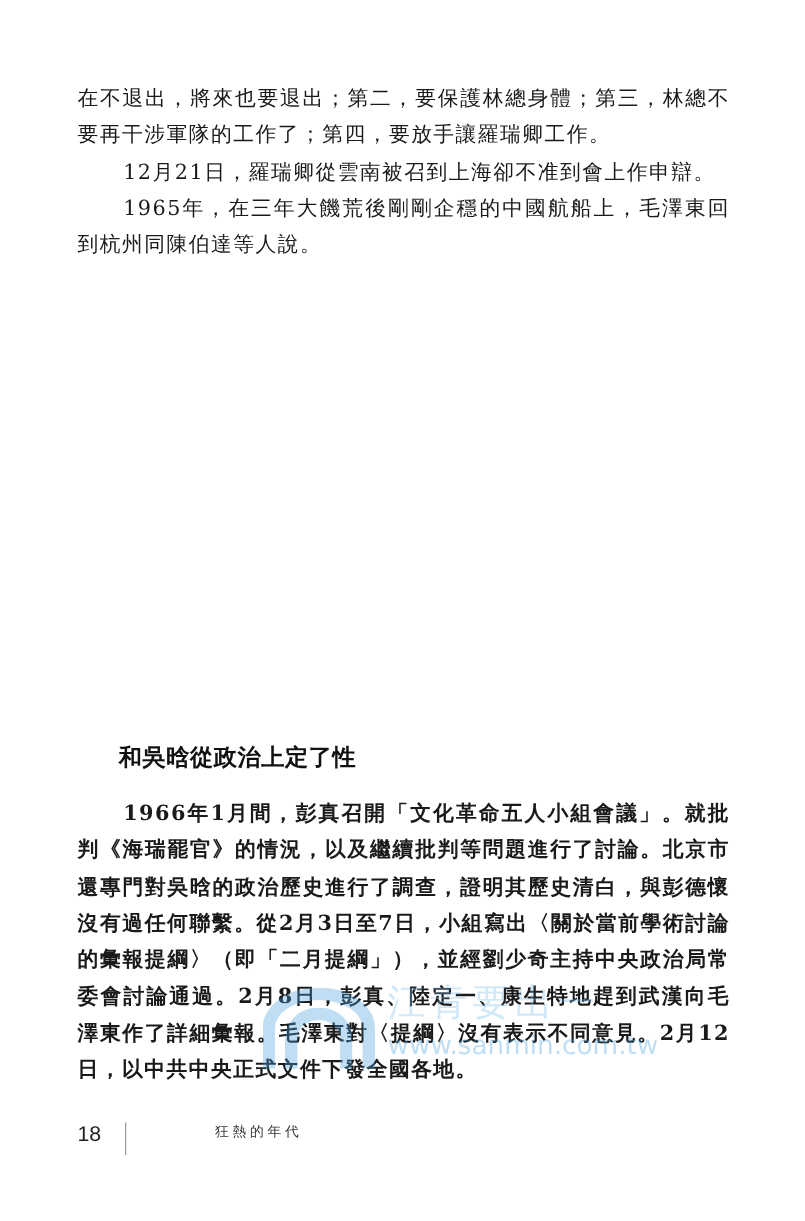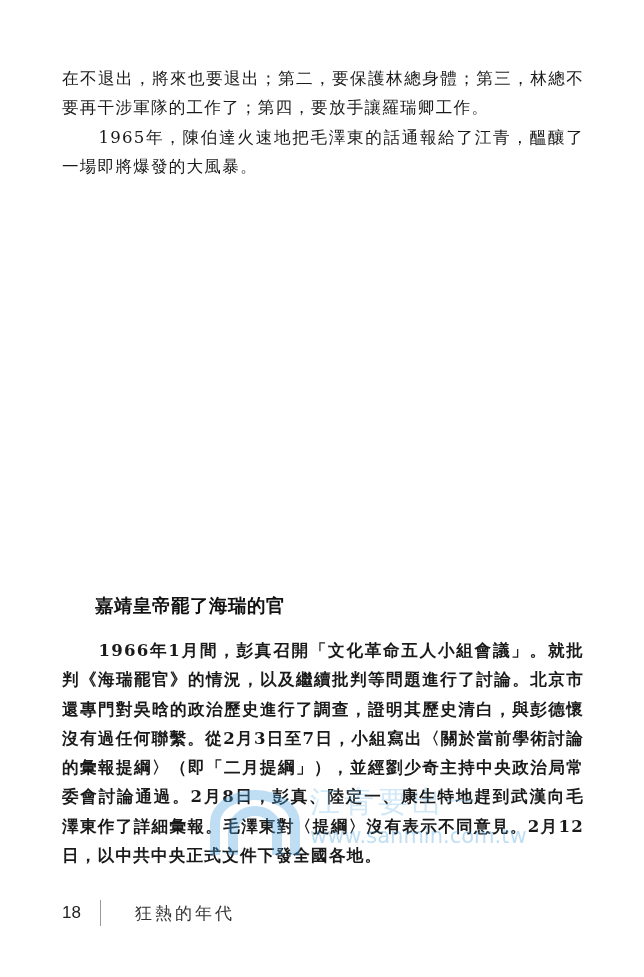--- a/index.html
+++ b/index.html
@@ -8,36 +8,37 @@
   .body-text { position: absolute; left: 62px; width: 522px; font-size: 16.6px; line-height: 29.3px; letter-spacing: 1.2px; text-align: justify; }
   .body-text p { margin: 0; text-indent: 2.2em; }
   .body-text p.cont { text-indent: 0; }
   .heading { position: absolute; left: 95px; top: 593px; font-family: "DejaVu Sans", "Liberation Sans", sans-serif; font-size: 18.5px; font-weight: bold; color: #111; letter-spacing: 0.5px; }
   .block1 { top: 64px; }
   .block2 { top: 636px; font-weight: bold; }
   .watermark { position: absolute; left: 210px; top: 780px; width: 320px; height: 70px; pointer-events: none; opacity: 0.35; }
   .wm-arc { position: absolute; border-radius: 50% 50% 0 0; border: 10px solid #4aa3df; border-bottom: none; }
   .wm-text { position: absolute; left: 100px; top: 2px; font-size: 30px; color: #7fc0ea; letter-spacing: 4px; font-family: "DejaVu Sans", sans-serif; }
   .wm-url { position: absolute; left: 100px; top: 44px; font-size: 21px; color: #4aa3df; font-family: "DejaVu Sans", sans-serif; }
-  .footer { position: absolute; top: 898px; left: 62px; height: 30px; display: flex; align-items: center; }
+  .footer { position: absolute; top: 898px; left: 62px; height: 30px; display: flex; }
   .page-num { font-family: "Liberation Sans", sans-serif; font-size: 17px; color: #222; width: 38px; }
   .footer-rule { width: 1px; height: 26px; background: #999; margin-right: 34px; }
-  .book-title { font-size: 17px; letter-spacing: 3px; color: #333; }
+  .book-title { font-size: 11px; letter-spacing: 3px; color: #333; margin-left: 37px; }
 </style>
 </head>
 <body>
 
 <div class="page">
 
   <div class="body-text block1">
     <p class="cont">在不退出，將來也要退出；第二，要保護林總身體；第三，林總不要再干涉軍隊的工作了；第四，要放手讓羅瑞卿工作。</p>
-    <p>1965年，陳伯達火速地把毛澤東的話通報給了江青，醞釀了一場即將爆發的大風暴。</p>
+    <p>12月21日，羅瑞卿從雲南被召到上海卻不准到會上作申辯。</p>
+    <p>1965年，在三年大饑荒後剛剛企穩的中國航船上，毛澤東回到杭州同陳伯達等人說。</p>
   </div>
 
-  <div class="heading">嘉靖皇帝罷了海瑞的官</div>
+  <div class="heading">和吳晗從政治上定了性</div>
 
   <div class="body-text block2">
     <p>1966年1月間，彭真召開「文化革命五人小組會議」。就批判《海瑞罷官》的情況，以及繼續批判等問題進行了討論。北京市還專門對吳晗的政治歷史進行了調查，證明其歷史清白，與彭德懷沒有過任何聯繫。從2月3日至7日，小組寫出〈關於當前學術討論的彙報提綱〉（即「二月提綱」），並經劉少奇主持中央政治局常委會討論通過。2月8日，彭真、陸定一、康生特地趕到武漢向毛澤東作了詳細彙報。毛澤東對〈提綱〉沒有表示不同意見。2月12日，以中共中央正式文件下發全國各地。</p>
   </div>
 
   <div class="watermark">
     <div class="wm-arc" style="left:0;top:10px;width:70px;height:55px;"></div>
     <div class="wm-arc" style="left:18px;top:26px;width:34px;height:39px;"></div>
     <div class="wm-text">江青要出一</div>
     <div class="wm-url">www.sanmin.com.tw</div>

